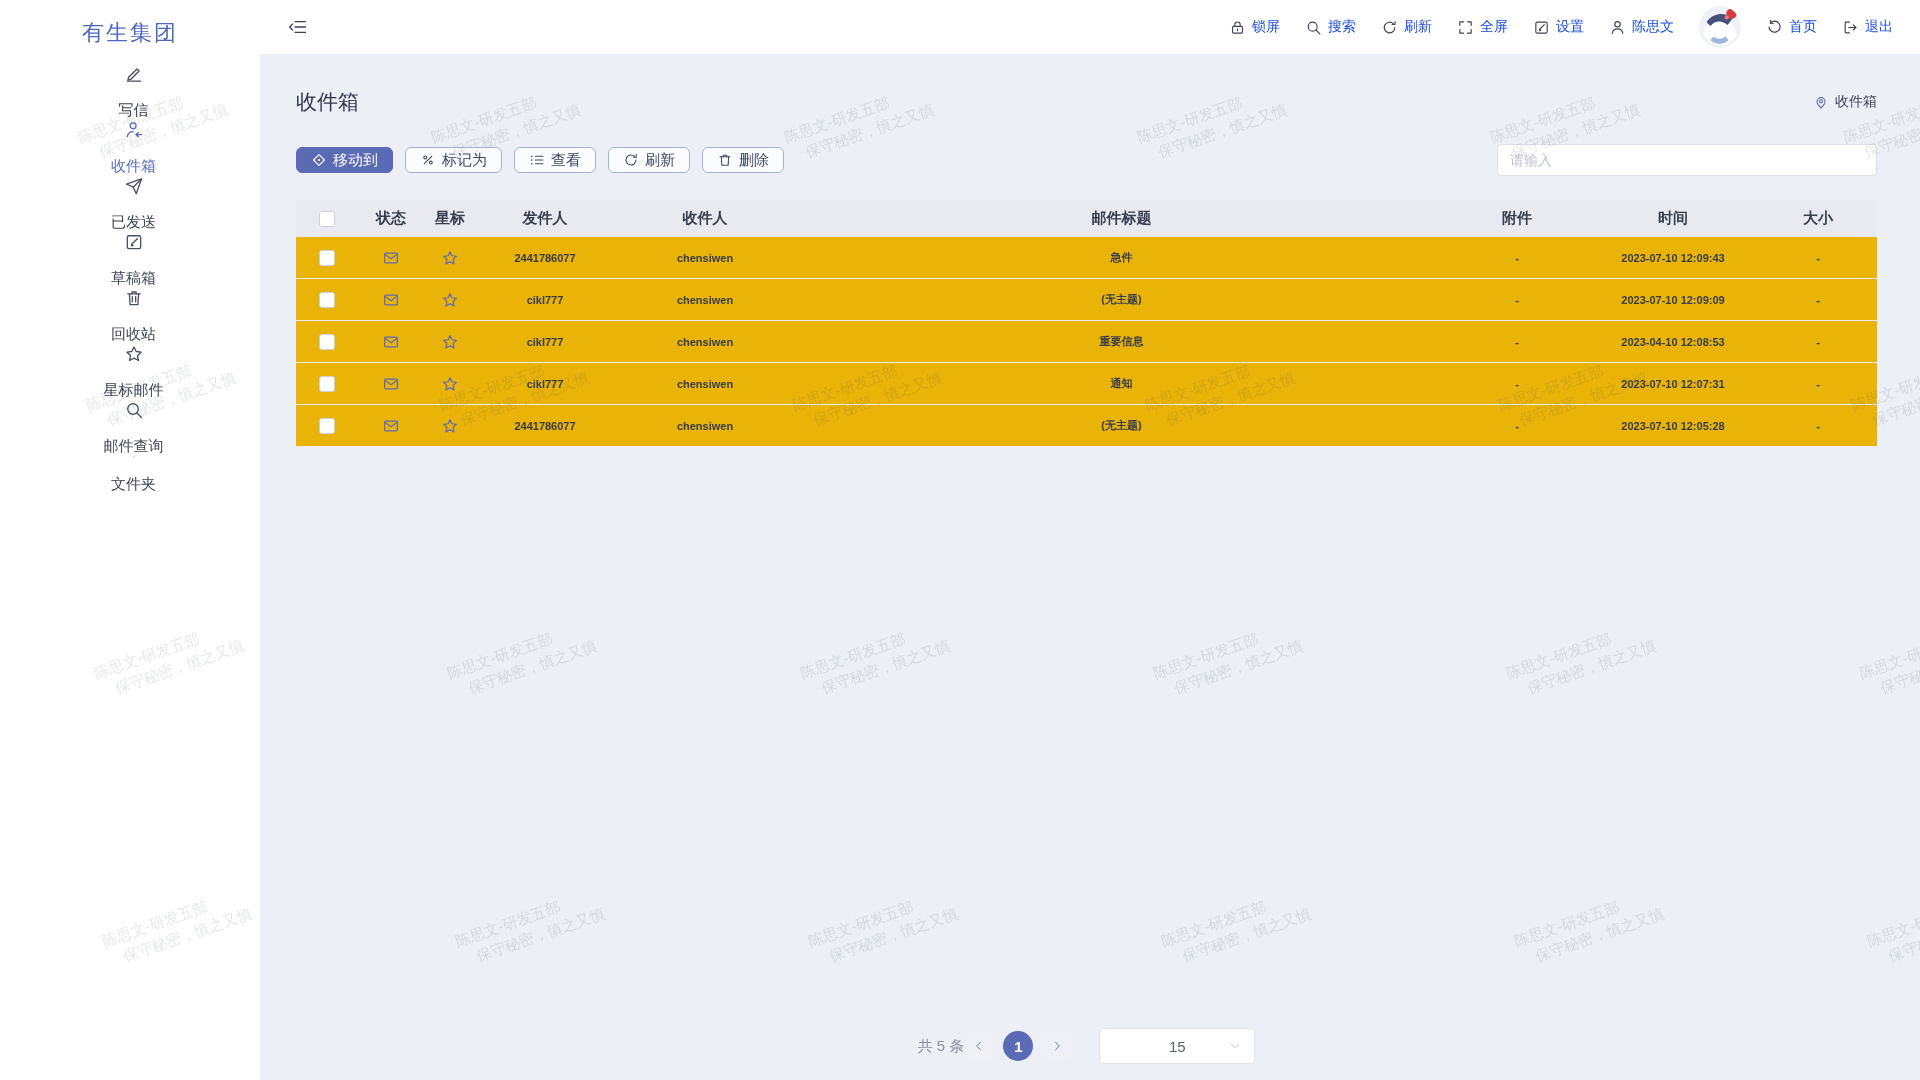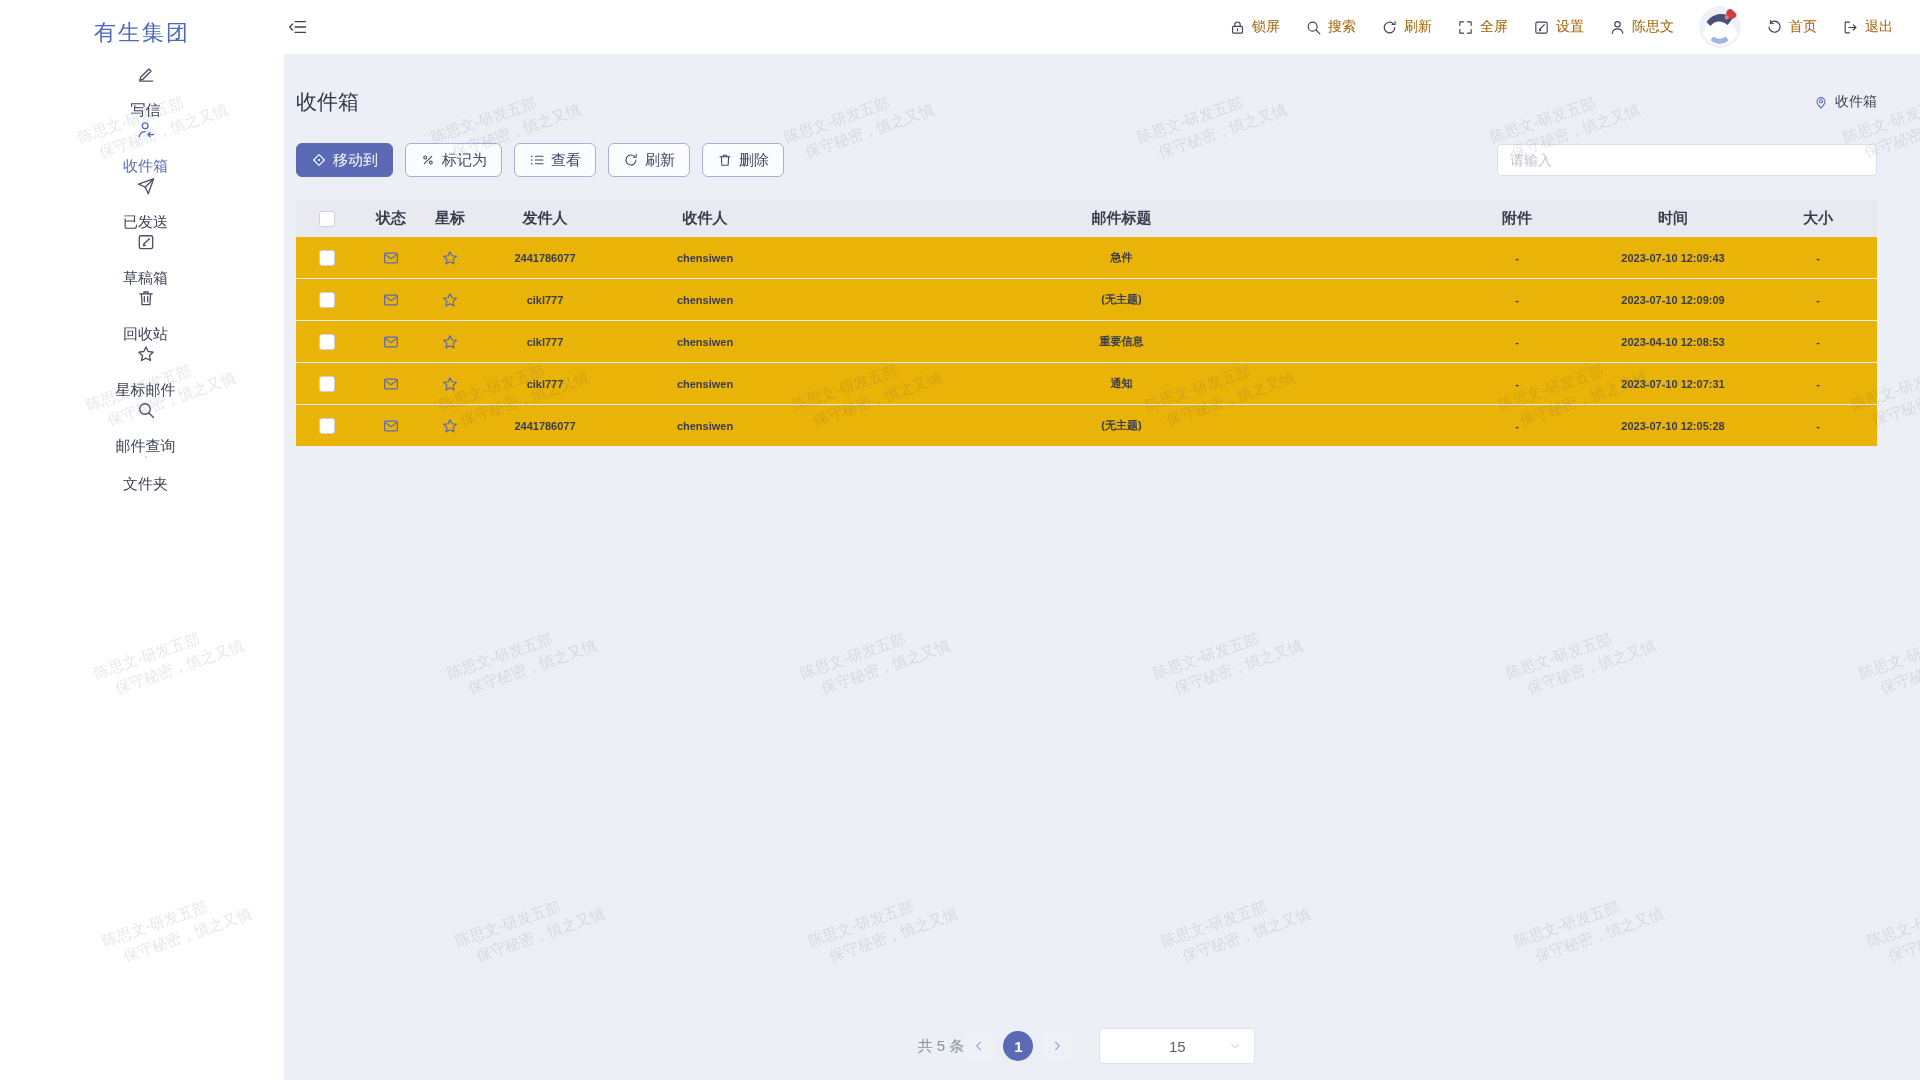--- a/index.html
+++ b/index.html
@@ -2,46 +2,46 @@
 <html><head>
 <meta charset="utf-8">
 <style>
   * { margin:0; padding:0; box-sizing:border-box; }
   html,body { width:1920px; height:1080px; overflow:hidden; font-family:"Liberation Sans",sans-serif; background:#fff; }
 
   .icon { display:inline-block; vertical-align:middle; }
   svg.ln { fill:none; stroke:currentColor; stroke-width:1.6; stroke-linecap:round; stroke-linejoin:round; }
 
   
-  .sidebar { position:absolute; left:0; top:0; width:284px; height:1080px; background:#fff; z-index:2; }
+  .sidebar { position:absolute; left:0; top:0; width:260px; height:1080px; background:#fff; z-index:2; }
   .logo { margin-top:18px; text-align:center; font-size:22px; letter-spacing:2px; color:#4d68bd; }
   .menu { margin-top:16px; }
   .menu-item { height:56px; display:flex; align-items:center; padding:0 20px 0 27px; gap:17px; font-size:15px; color:#3d4254; cursor:pointer;flex-direction:column; }
   .menu-item .icon { width:20px; height:20px; color:#4a5064; }
   .menu-item.active { color:#5a6ab8; }
   .menu-item.active .icon { color:#5a6ab8; }
   .menu-item .chev { margin-left:auto; width:14px; height:14px; color:#8b90a0; }
 
   
   .topbar { position:absolute; left:260px; top:0; right:0; height:54px; background:#fff; display:flex; align-items:center; padding:0 27px 0 28px; z-index:2; }
   .collapse { width:20px; height:20px; color:#3d4254; cursor:pointer; }
   .tb-right { margin-left:auto; display:flex; align-items:center; gap:25px; }
-  .tb-item { display:flex; align-items:center; gap:6px; font-size:14px; color:#a16207; cursor:pointer; }
+  .tb-item { display:flex; align-items:center; gap:6px; font-size:14px; color:#1d4ed8; cursor:pointer; }
   .tb-item .icon { width:17px; height:17px; color:#3d4254; }
   .avatar { width:42px; height:42px; border-radius:50%; overflow:hidden; cursor:pointer; }
 
   
   .main { position:absolute; left:260px; top:54px; right:0; bottom:0; background:#edeff6; padding:0 43px 0 36px; display:flex; flex-direction:column; }
   .page-header { margin-top:26px; height:44px; display:flex; align-items:center; justify-content:space-between; }
   .page-title { font-size:21px; color:#30354a; }
   .breadcrumb { display:flex; align-items:center; gap:6px; font-size:14px; color:#3d4254; cursor:pointer; }
   .breadcrumb .icon { width:16px; height:16px; color:#5a6ab8; }
 
   .toolbar { margin-top:19px; height:34px; display:flex; align-items:center; }
-  .btn { height:34px; border-radius:6px; font-size:15px; display:inline-flex; align-items:center; gap:6px; padding:0 14px; cursor:pointer; font-family:inherit; }
+  .btn { height:26px; border-radius:6px; font-size:15px; display:inline-flex; align-items:center; gap:6px; padding:0 14px; cursor:pointer; font-family:inherit; }
   .btn .icon { width:16px; height:16px; }
   .btn-primary { background:#5a6ab4; border:1px solid #5a6ab4; color:#fff; }
   .btn-outline { background:#fbfcfe; border:1px solid #a7b1d7; color:#3f4766; margin-left:12px; }
   .search-box { margin-left:auto; width:380px; height:32px; background:#fff; border:1px solid #dcdfe8; border-radius:4px; padding:0 12px; font-size:14px; color:#333; font-family:inherit; }
   .search-box::placeholder { color:#bfc3cf; }
 
   
   .table { margin-top:23px; }
   .thead { display:flex; align-items:center; background:#e9eaf1; height:37px; font-size:15px; font-weight:bold; color:#383d4e; }
   .trow { display:flex; align-items:center; background:#eab308; height:42px; border-bottom:1px solid #ececf2; font-size:11px; font-weight:bold; color:#383d4e; cursor:pointer; }

